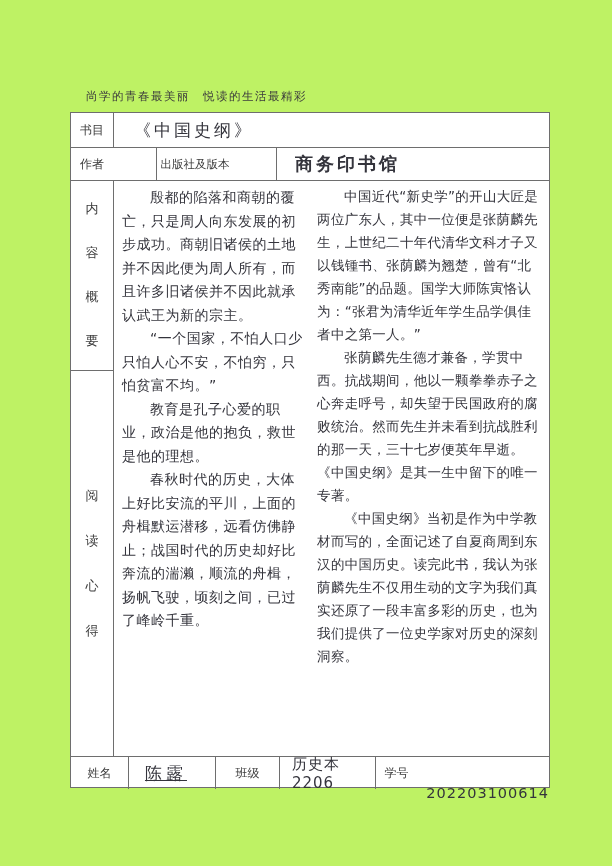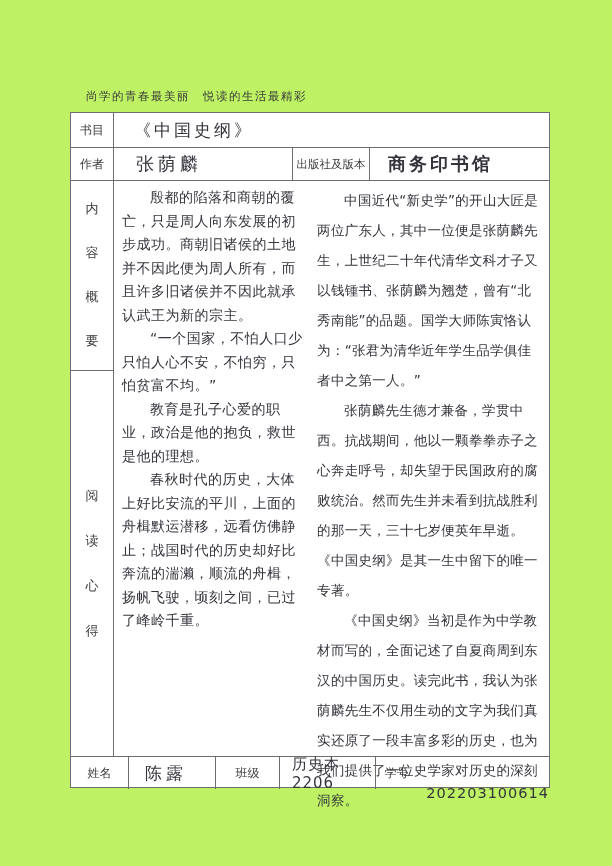--- a/index.html
+++ b/index.html
@@ -41,21 +41,21 @@
     text-align:right;
   }
   
   .r1 { height:34px; }
   .r1 .lab { width:42px; }
   .r1 .val {
     flex:1; display:flex; align-items:center;
     padding-left:20px; font-size:17px; letter-spacing:3px;
   }
   
-  .r2 { height:33px; }
+  .r2 { height:33px;gap:43px; }
   .r2 .lab1 { width:42px; }
   .r2 .author-val {
     width:179px; display:flex; align-items:center;
     padding-left:22px; font-size:18px; letter-spacing:4px;
   }
   .r2 .lab2 { width:77px; font-size:11.5px; }
   .r2 .pub-val {
     flex:1; display:flex; align-items:center;
     padding-left:18px; font-size:18px; letter-spacing:3px;font-weight:bold;
   }
@@ -73,28 +73,28 @@
     flex:1; border-left:1px solid #6e6e6e;
     display:flex; flex-direction:row;
   }
   .summary-block { height:190px; padding:5px 6px 0 8px; }
   .reflection-block { height:386px; padding:4px 6px 0 8px; }
   .summary-block p {
     font-size:14px; line-height:23.5px;
     text-indent:2em; letter-spacing:0.5px;
   }
   .reflection-block p {
-    font-size:13.5px; line-height:30px;
+    font-size:13.5px; line-height:23px;
     text-indent:2em; letter-spacing:0.3px;
   }
   
   .r5 { height:33px; }
   .r5 .cell { display:flex; align-items:center; }
   .r5 .lab-name { width:60px; justify-content:center; }
-  .r5 .val-name { width:91px; padding-left:16px; font-size:17px; letter-spacing:4px; }
+  .r5 .val-name { width:91px; padding-left:16px; font-size:17px; letter-spacing:4px;text-decoration:underline; }
   .r5 .lab-class { width:67px; justify-content:center; }
   .r5 .val-class { width:100px; padding-left:12px; font-size:15px; letter-spacing:1px; }
   .r5 .lab-id { width:45px; justify-content:center; }
   .r5 .val-id { flex:1; padding-left:8px; font-size:14.5px; letter-spacing:1px;margin-top:36px; }
 </style>
 </head>
 <body>
 
 <div class="page">
 
@@ -102,21 +102,20 @@
 
   <div class="sheet">
 
     <div class="row r1">
       <div class="cell lab print">书目</div>
       <div class="cell val hand">《中国史纲》</div>
     </div>
 
     <div class="row r2">
       <div class="cell lab lab1 print">作者</div>
-      <div class="cell author-val hand">张荫麟</div>
       <div class="cell lab lab2 print">出版社及版本</div>
       <div class="cell pub-val hand">商务印书馆</div>
     </div>
 
     <div class="row r34">
       <div class="label-col">
         <div class="vlabel vlabel-summary print">
           <span>内</span>
           <span>容</span>
           <span>概</span>

